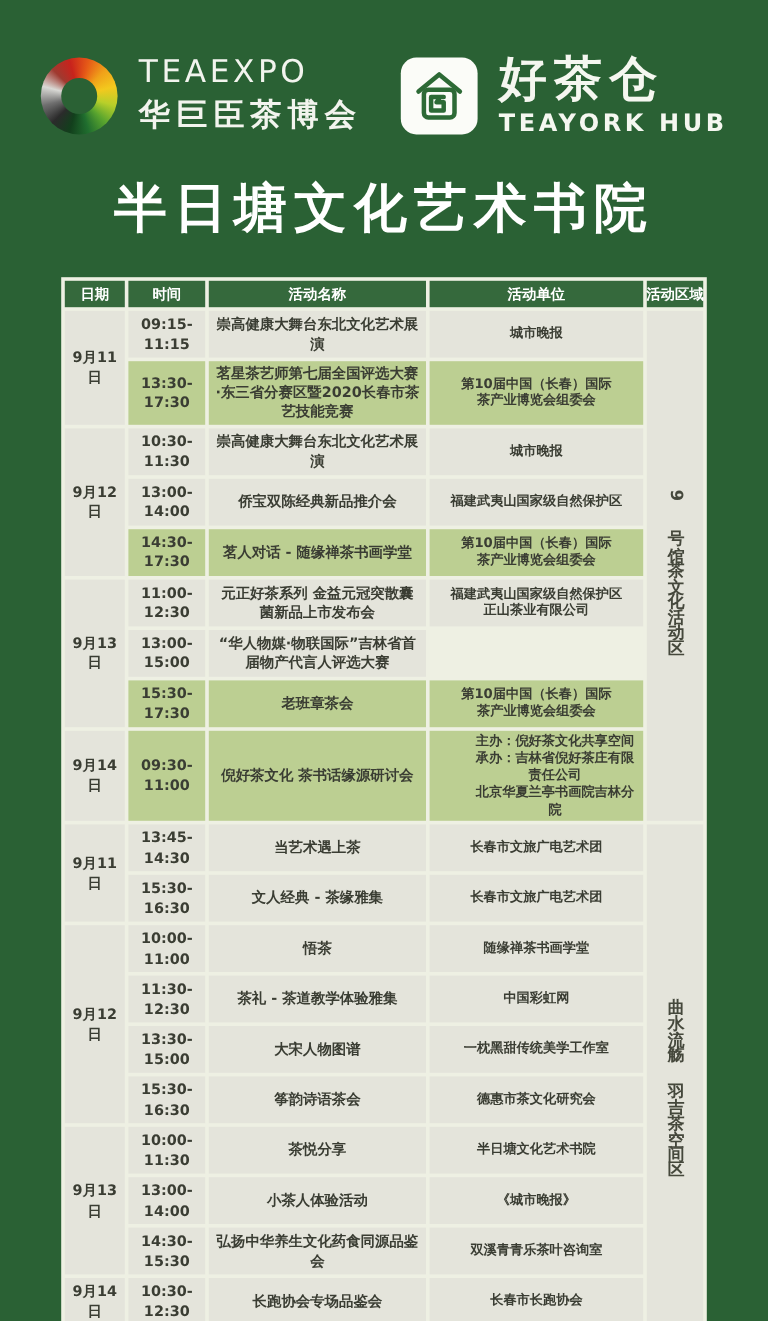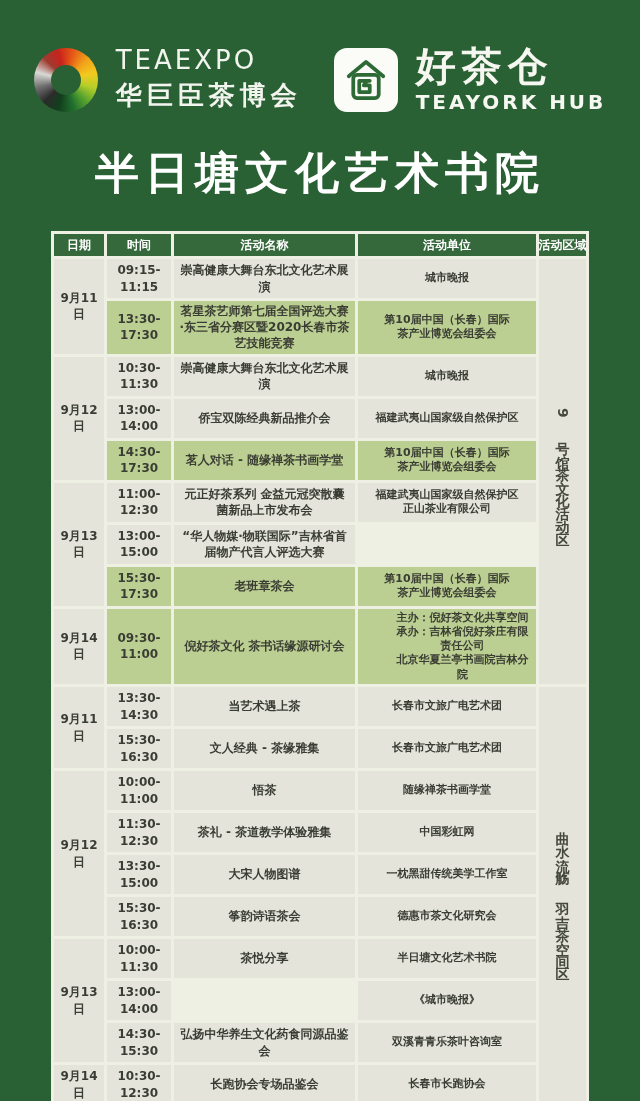--- a/index.html
+++ b/index.html
@@ -170,21 +170,21 @@
     <div class="cell unit-cell highlight" style="grid-area: 9 / 4 / span 1;">第10届中国（长春）国际
 茶产业博览会组委会</div>
     <div class="cell date-cell" style="grid-area: 10 / 1 / span 1;">9月14日</div>
     <div class="cell time-cell highlight" style="grid-area: 10 / 2 / span 1;">09:30-11:00</div>
     <div class="cell name-cell highlight" style="grid-area: 10 / 3 / span 1;">倪好茶文化 茶书话缘源研讨会</div>
     <div class="cell unit-cell highlight" style="grid-area: 10 / 4 / span 1; padding-left: 36px;">主办：倪好茶文化共享空间
 承办：吉林省倪好茶庄有限责任公司
 北京华夏兰亭书画院吉林分院</div>
     <div class="cell area-cell" style="grid-area: 11 / 5 / span 10;">曲水流觞·羽吉茶空间区</div>
     <div class="cell date-cell" style="grid-area: 11 / 1 / span 2;">9月11日</div>
-    <div class="cell time-cell" style="grid-area: 11 / 2 / span 1;">13:30-14:30</div>
+    <div class="cell time-cell" style="grid-area: 11 / 2 / span 1;">13:45-14:30</div>
     <div class="cell name-cell" style="grid-area: 11 / 3 / span 1;">当艺术遇上茶</div>
     <div class="cell unit-cell" style="grid-area: 11 / 4 / span 1;">长春市文旅广电艺术团</div>
     <div class="cell time-cell" style="grid-area: 12 / 2 / span 1;">15:30-16:30</div>
     <div class="cell name-cell" style="grid-area: 12 / 3 / span 1;">文人经典 - 茶缘雅集</div>
     <div class="cell unit-cell" style="grid-area: 12 / 4 / span 1;">长春市文旅广电艺术团</div>
     <div class="cell date-cell" style="grid-area: 13 / 1 / span 4;">9月12日</div>
     <div class="cell time-cell" style="grid-area: 13 / 2 / span 1;">10:00-11:00</div>
     <div class="cell name-cell" style="grid-area: 13 / 3 / span 1;">悟茶</div>
     <div class="cell unit-cell" style="grid-area: 13 / 4 / span 1;">随缘禅茶书画学堂</div>
     <div class="cell time-cell" style="grid-area: 14 / 2 / span 1;">11:30-12:30</div>
@@ -194,20 +194,21 @@
     <div class="cell name-cell" style="grid-area: 15 / 3 / span 1;">大宋人物图谱</div>
     <div class="cell unit-cell" style="grid-area: 15 / 4 / span 1;">一枕黑甜传统美学工作室</div>
     <div class="cell time-cell" style="grid-area: 16 / 2 / span 1;">15:30-16:30</div>
     <div class="cell name-cell" style="grid-area: 16 / 3 / span 1;">筝韵诗语茶会</div>
     <div class="cell unit-cell" style="grid-area: 16 / 4 / span 1;">德惠市茶文化研究会</div>
     <div class="cell date-cell" style="grid-area: 17 / 1 / span 3;">9月13日</div>
     <div class="cell time-cell" style="grid-area: 17 / 2 / span 1;">10:00-11:30</div>
     <div class="cell name-cell" style="grid-area: 17 / 3 / span 1;">茶悦分享</div>
     <div class="cell unit-cell" style="grid-area: 17 / 4 / span 1;">半日塘文化艺术书院</div>
     <div class="cell time-cell" style="grid-area: 18 / 2 / span 1;">13:00-14:00</div>
+    <div class="cell name-cell" style="grid-area: 18 / 3 / span 1;">小茶人体验活动</div>
     <div class="cell unit-cell" style="grid-area: 18 / 4 / span 1;">《城市晚报》</div>
     <div class="cell time-cell" style="grid-area: 19 / 2 / span 1;">14:30-15:30</div>
     <div class="cell name-cell" style="grid-area: 19 / 3 / span 1;">弘扬中华养生文化药食同源品鉴会</div>
     <div class="cell unit-cell" style="grid-area: 19 / 4 / span 1;">双溪青青乐茶叶咨询室</div>
     <div class="cell date-cell" style="grid-area: 20 / 1 / span 1;">9月14日</div>
     <div class="cell time-cell" style="grid-area: 20 / 2 / span 1;">10:30-12:30</div>
     <div class="cell name-cell" style="grid-area: 20 / 3 / span 1;">长跑协会专场品鉴会</div>
     <div class="cell unit-cell" style="grid-area: 20 / 4 / span 1;">长春市长跑协会</div>
   </div>
 

